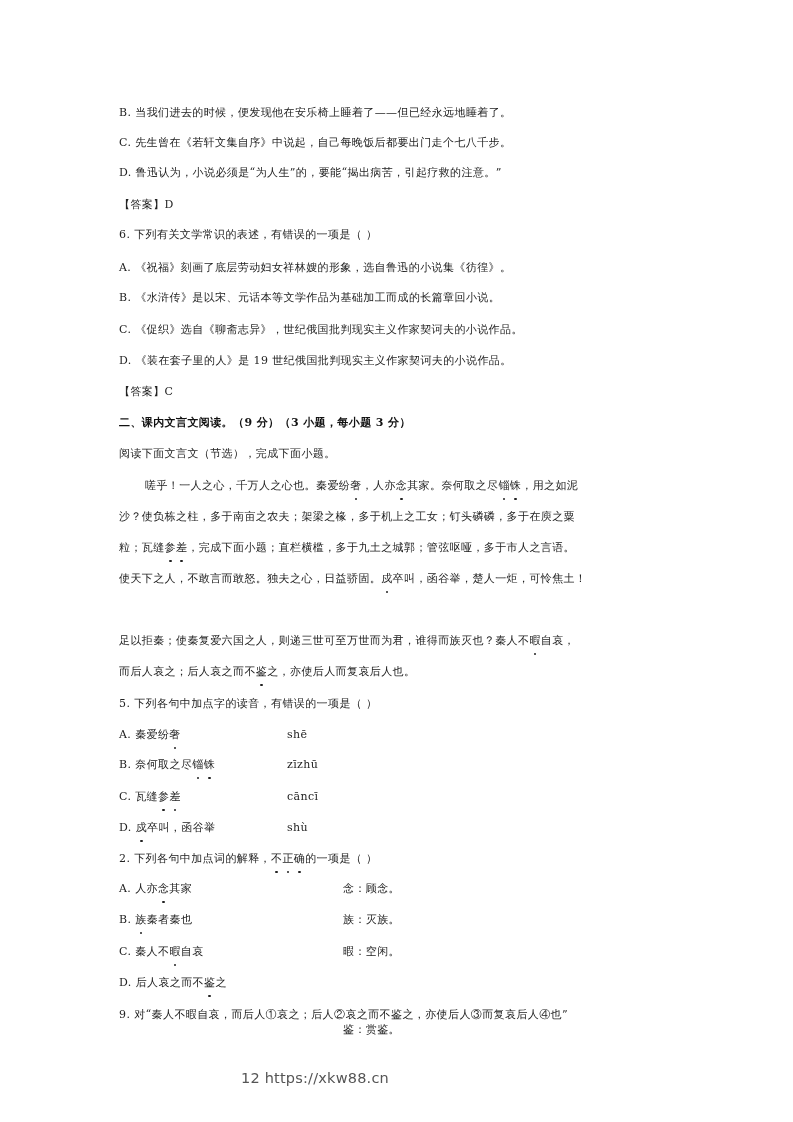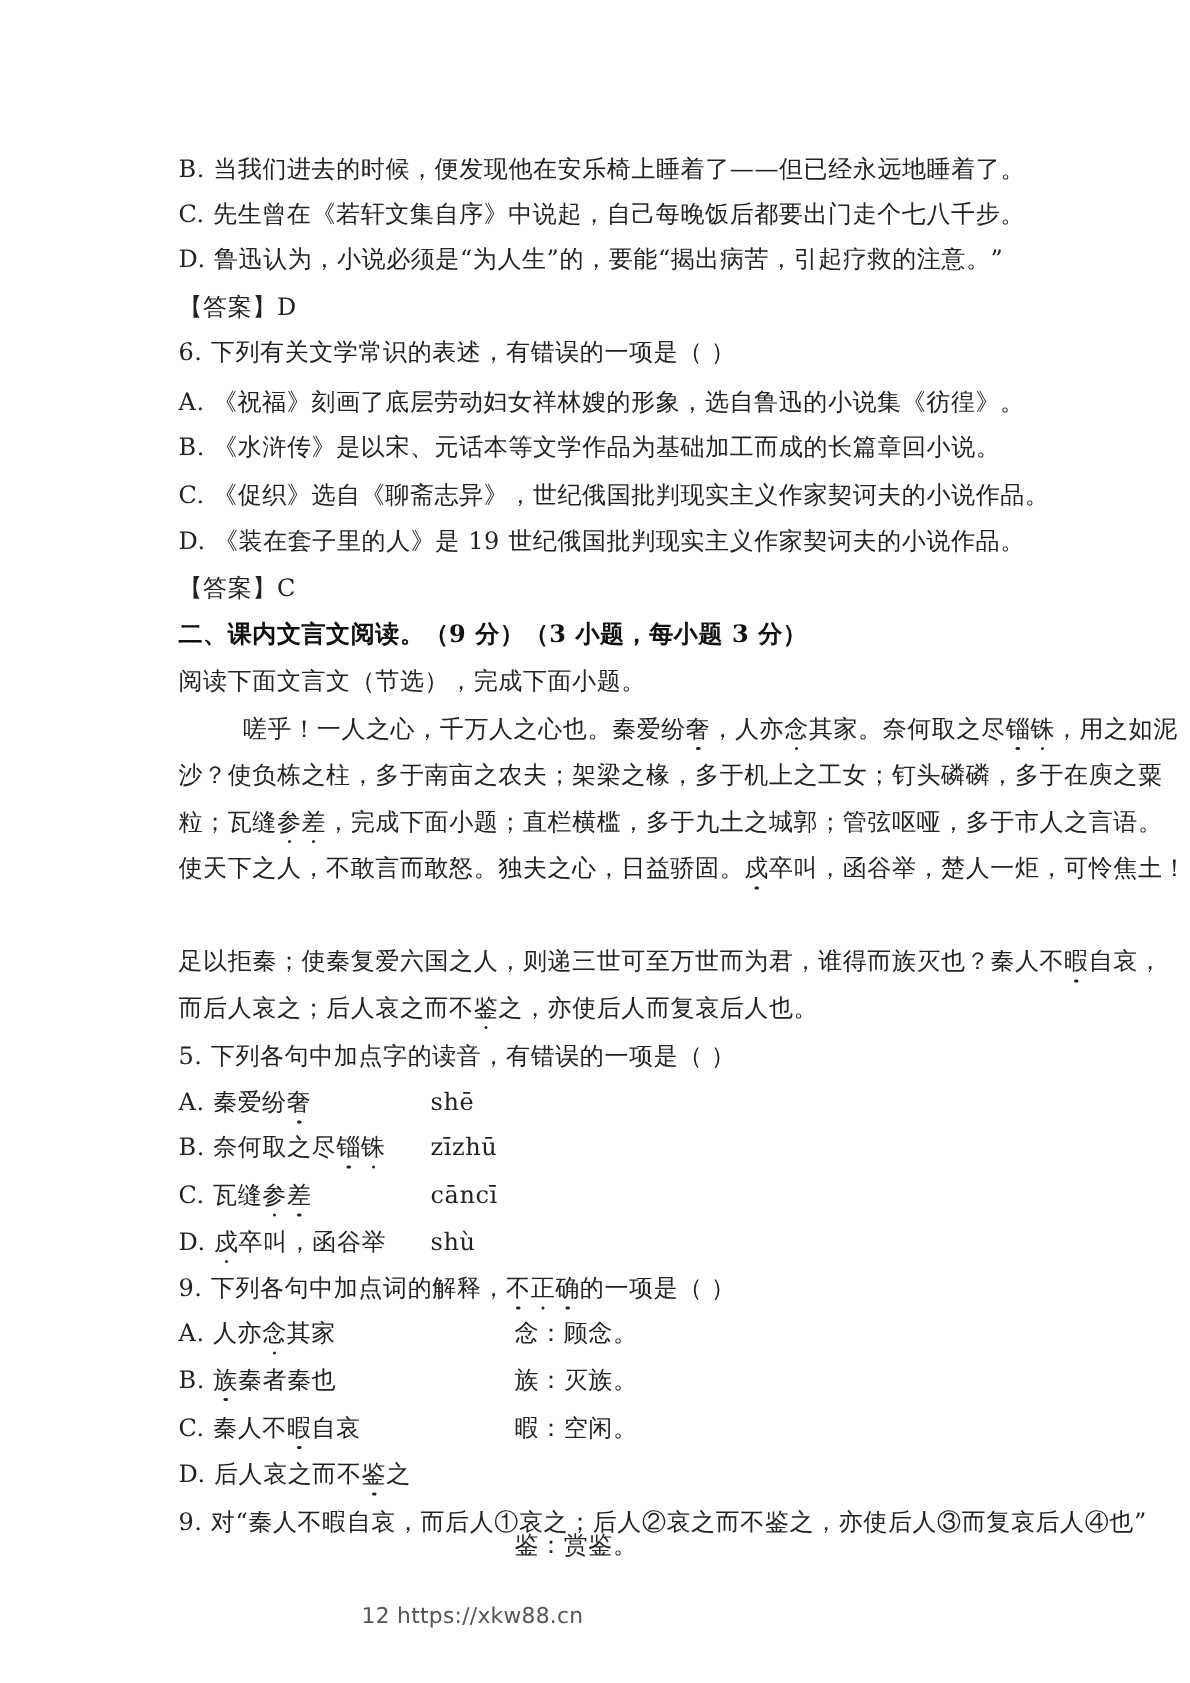--- a/index.html
+++ b/index.html
@@ -4,24 +4,24 @@
   <style>
     html, body { margin: 0; padding: 0; background: #ffffff; }
     body {
       width: 793px; height: 1122px; position: relative; overflow: hidden;
       font-family: "DejaVu Serif", "Liberation Serif", serif;
       color: #222222;
     }
     .page { position: absolute; left: 0; top: 0; width: 793px; height: 1122px; }
     .line {
       position: absolute; left: 119px; white-space: nowrap;
-      font-size: 16px; line-height: 20px; letter-spacing: 0.4px;
+      font-size: 11px; line-height: 20px; letter-spacing: 0.4px;
     }
     .bold { font-weight: bold; color: #111111; text-align: right; }
-    .indent { left: 162px; }
+    .indent { left: 145px; }
     .col2 { position: absolute; }
     .dot {
       position: relative; display: inline-block;
     }
     .dot::after {
       content: ""; position: absolute; left: 50%; bottom: -4px;
       width: 2.5px; height: 2.5px; margin-left: -1.25px; border-radius: 50%;
       background: #222222;
     }
     .footer {
@@ -83,21 +83,21 @@
     <span>C. </span><span>瓦缝</span><span class="dot">参</span><span class="dot">差</span>
   </div>
   <div class="line col2" style="top:787px; left:287px">cāncī</div>
 
   <div class="line" style="top:818px">
     <span>D. </span><span class="dot">戍</span><span>卒叫，函谷举</span>
   </div>
   <div class="line col2" style="top:818px; left:287px">shù</div>
 
   <div class="line" style="top:849px">
-    <span>9. 下列各句中加点词的解释，</span><span class="dot">不</span><span class="dot">正</span><span class="dot">确</span><span>的一项是（    ）</span>
+    <span>2. 下列各句中加点词的解释，</span><span class="dot">不</span><span class="dot">正</span><span class="dot">确</span><span>的一项是（    ）</span>
   </div>
 
   <div class="line" style="top:879px">
     <span>A. </span><span>人亦</span><span class="dot">念</span><span>其家</span>
   </div>
   <div class="line col2" style="top:879px; left:343px">念：顾念。</div>
 
   <div class="line" style="top:910px">
     <span>B. </span><span class="dot">族</span><span>秦者秦也</span>
   </div>

